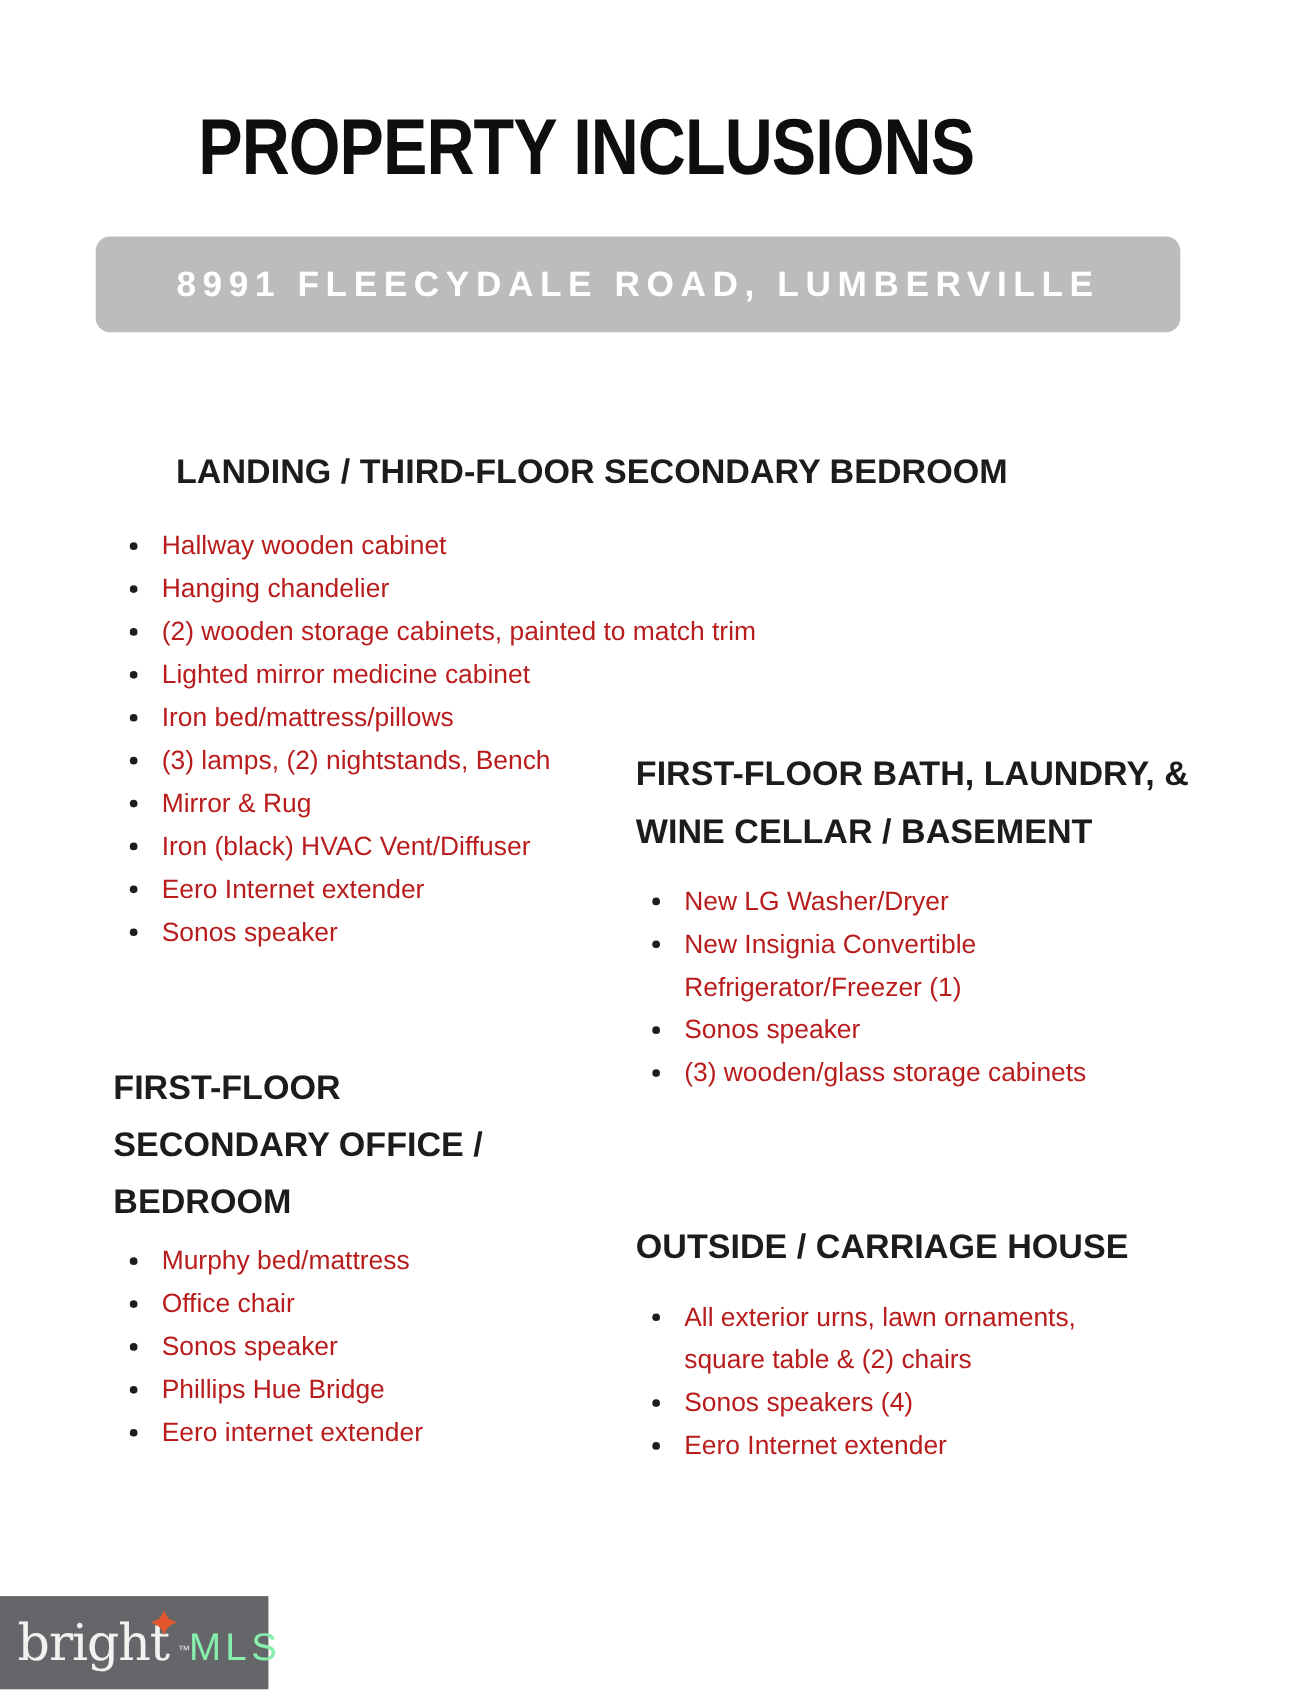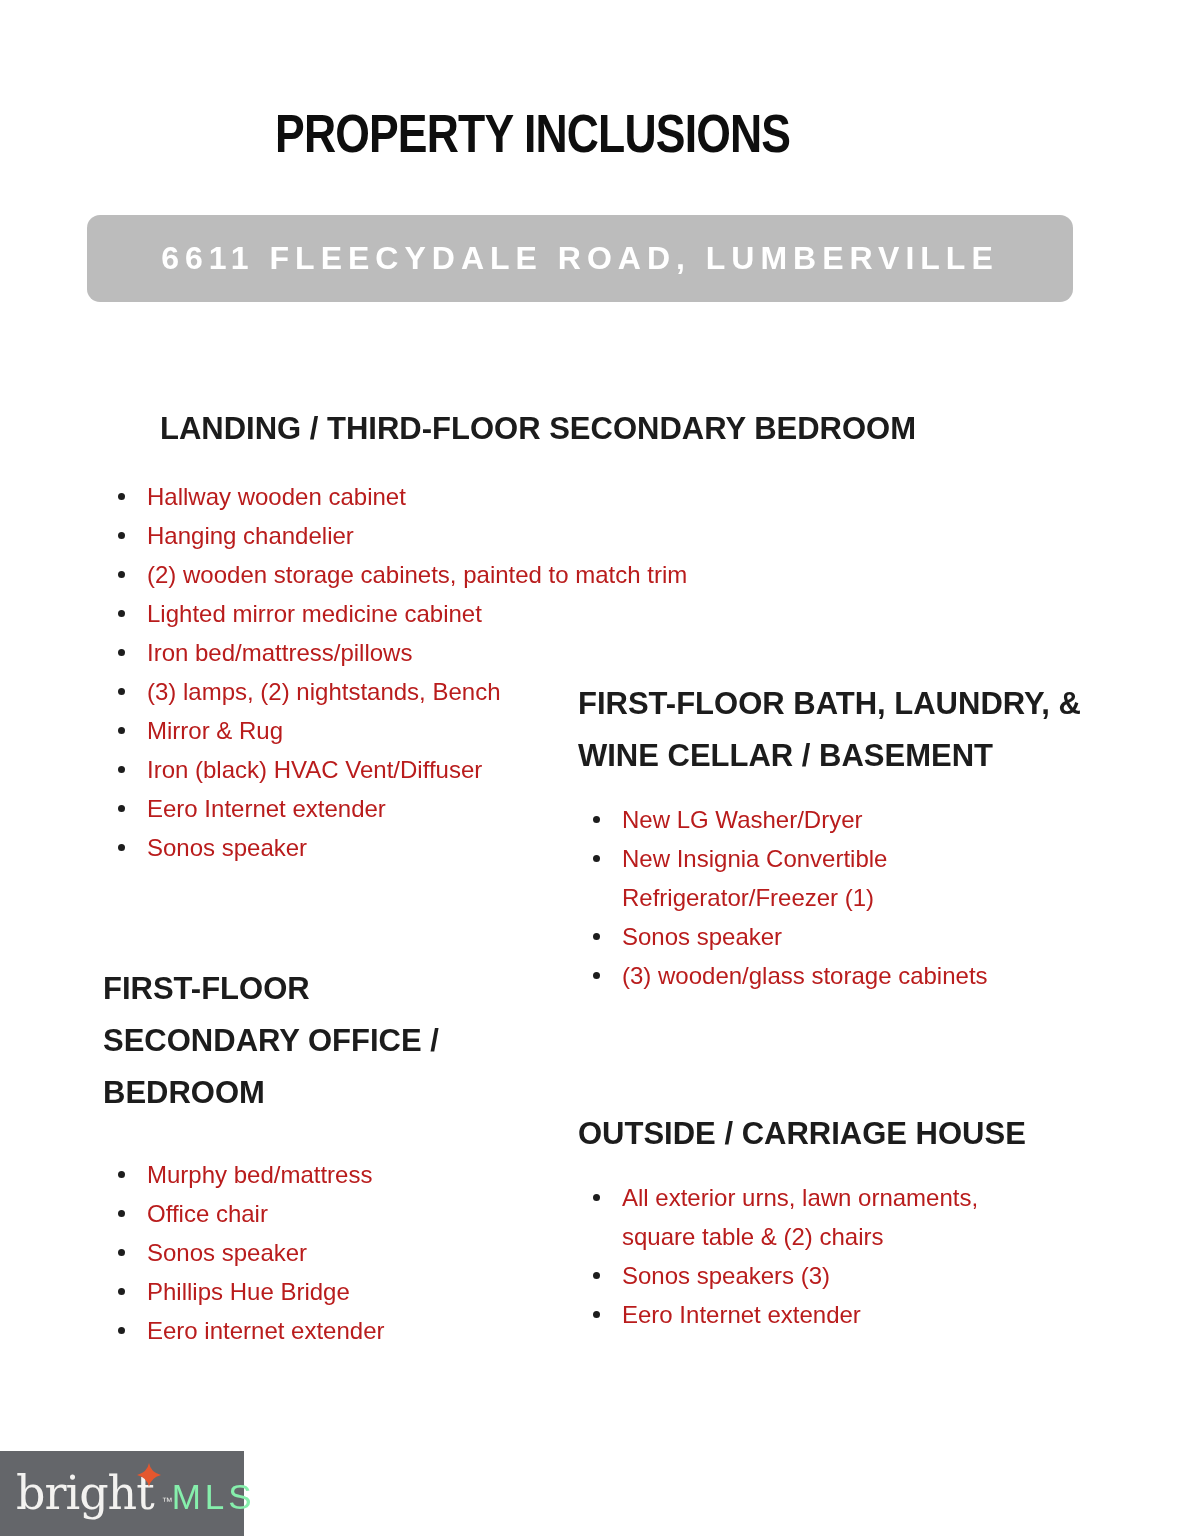--- a/index.html
+++ b/index.html
@@ -3,21 +3,21 @@
 <meta charset="utf-8">
 <style>
   html,body{margin:0;padding:0;}
   body{
     width:1187px;height:1536px;position:relative;background:#ffffff;
     font-family:"Liberation Sans",sans-serif;color:#2d2d2d;overflow:hidden;
   }
   
   .page-title{
     position:absolute;top:94px;left:0;width:1065px;text-align:center;
-    font-size:53px;line-height:80px;font-weight:bold;color:#0e0e0e;margin:0;
+    font-size:72px;line-height:80px;font-weight:bold;color:#0e0e0e;margin:0;
     white-space:nowrap;
   }
   .page-title .title-inner{
     display:inline-block;transform:scaleX(0.84);transform-origin:center;
     letter-spacing:-1px;
   }
   
   .banner{
     position:absolute;left:87px;top:215px;width:986px;height:87px;
     background:#bcbcbc;border-radius:13px;
@@ -43,21 +43,21 @@
   }
   .li-text{margin-left:22px;}
   #sec-landing{left:103px;top:403px;}
   #sec-landing h2{width:870px;text-align:center;}
   #sec-landing ul{margin-top:22px;width:700px;}
   #sec-bath{left:578px;top:678px;}
   #sec-bath h2{width:560px;}
   #sec-bath ul{margin-top:18px;width:470px;}
   #sec-office{left:103px;top:963px;}
   #sec-office h2{width:380px;}
-  #sec-office ul{margin-top:36px;width:700px;}
+  #sec-office ul{margin-top:8px;width:700px;}
   #sec-outside{left:578px;top:1108px;}
   #sec-outside h2{width:600px;}
   #sec-outside ul{margin-top:18px;width:470px;}
   
   .logo-box{
     position:absolute;left:0;top:1451px;width:244px;height:85px;
     background:#64666a;display:flex;align-items:baseline;
     padding-left:16px;box-sizing:border-box;
   }
   .brand{
@@ -79,21 +79,21 @@
   }
 </style>
 </head>
 <body>
 
 <main>
 
   <h1 class="page-title"><span class="title-inner">PROPERTY INCLUSIONS</span></h1>
 
   <div class="banner">
-    <span class="banner-text">6611 FLEECYDALE ROAD, LUMBERVILLE</span>
+    <span class="banner-text">8991 FLEECYDALE ROAD, LUMBERVILLE</span>
   </div>
 
   <section class="sec" id="sec-landing">
     <h2>LANDING / THIRD-FLOOR SECONDARY BEDROOM</h2>
     <ul>
       <li>
           <span class="dot"></span>
           <span class="li-text">Hallway wooden cabinet</span>
         </li>
       <li>
@@ -185,21 +185,21 @@
 
   <section class="sec" id="sec-outside">
     <h2>OUTSIDE / CARRIAGE HOUSE</h2>
     <ul>
       <li>
           <span class="dot"></span>
           <span class="li-text">All exterior urns, lawn ornaments, square table &amp; (2) chairs</span>
         </li>
       <li>
           <span class="dot"></span>
-          <span class="li-text">Sonos speakers (3)</span>
+          <span class="li-text">Sonos speakers (4)</span>
         </li>
       <li>
           <span class="dot"></span>
           <span class="li-text">Eero Internet extender</span>
         </li>
     </ul>
   </section>
 
   <footer class="logo-box">
     <span class="brand"><span>bright</span><svg class="sparkle" viewBox="0 0 24 24" xmlns="http://www.w3.org/2000/svg">

